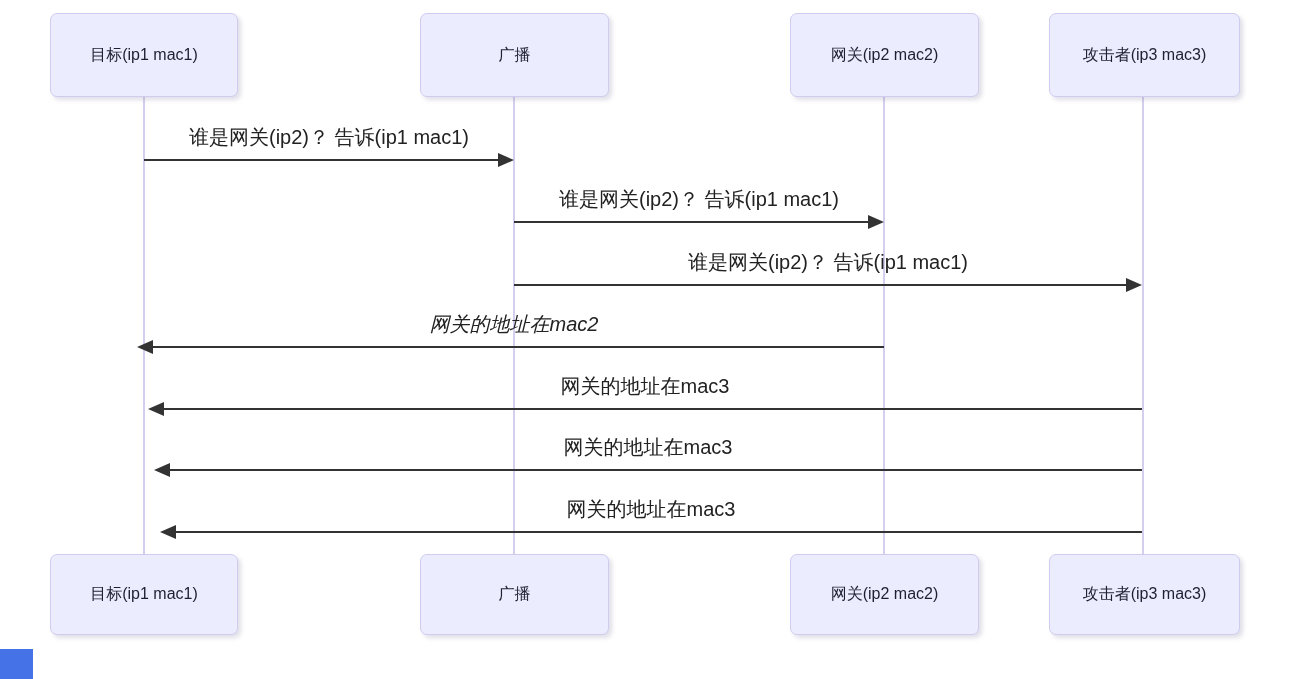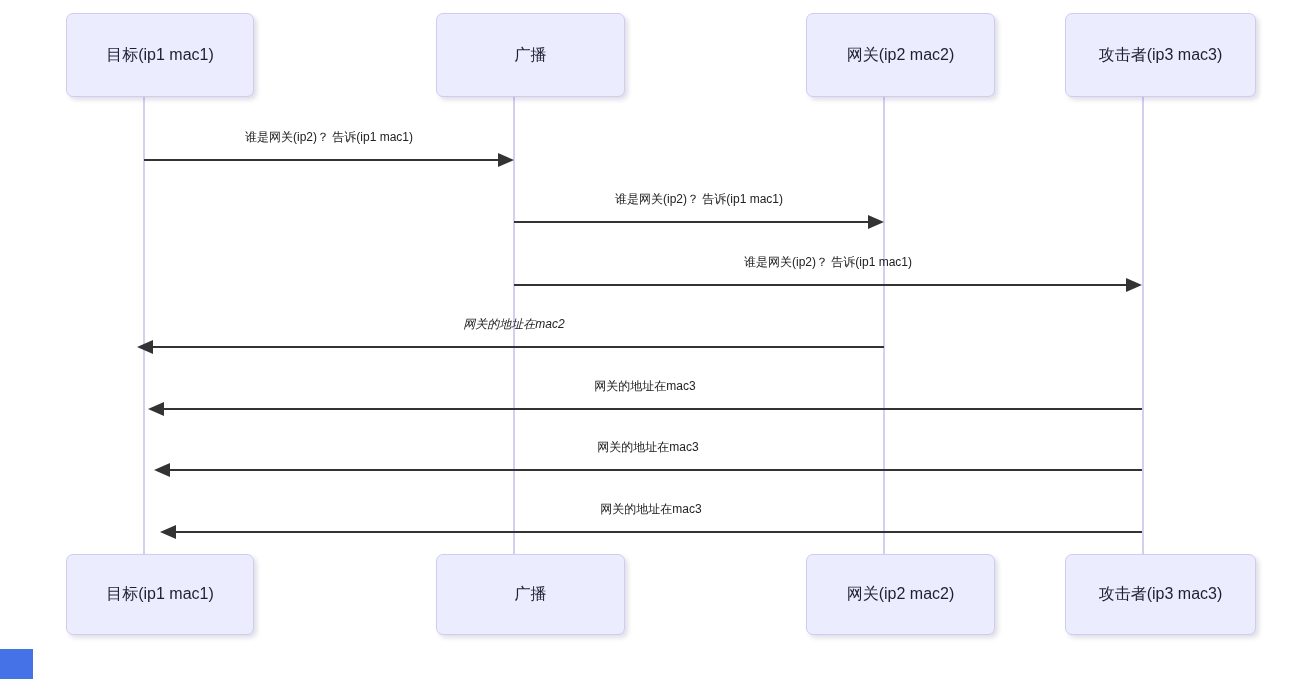--- a/index.html
+++ b/index.html
@@ -13,28 +13,27 @@
   .actor-box{
     position:absolute;
     background:#ececff;
     border:1px solid #cfccf0;
     border-radius:7px;
     box-shadow:3px 3px 4px rgba(110,110,150,0.22);
     display:flex;align-items:center;justify-content:center;
     font-size:16px;color:#1f1f33;
     box-sizing:border-box;
     z-index:3;
-    margin-left:16px;
   }
   .lifeline{
     position:absolute;width:2px;background:#d5cfef;z-index:1;
   }
   .msg-label{
     position:absolute;height:22px;line-height:22px;
-    text-align:center;font-size:12px;color:#222222;z-index:2;
+    text-align:center;font-size:20px;color:#222222;z-index:2;
     white-space:nowrap;
   }
   .msg-line{
     position:absolute;height:2px;background:#333333;z-index:2;
   }
   .arrowhead{
     position:absolute;width:0;height:0;z-index:2;
     border-top:7px solid transparent;
     border-bottom:7px solid transparent;
   }

